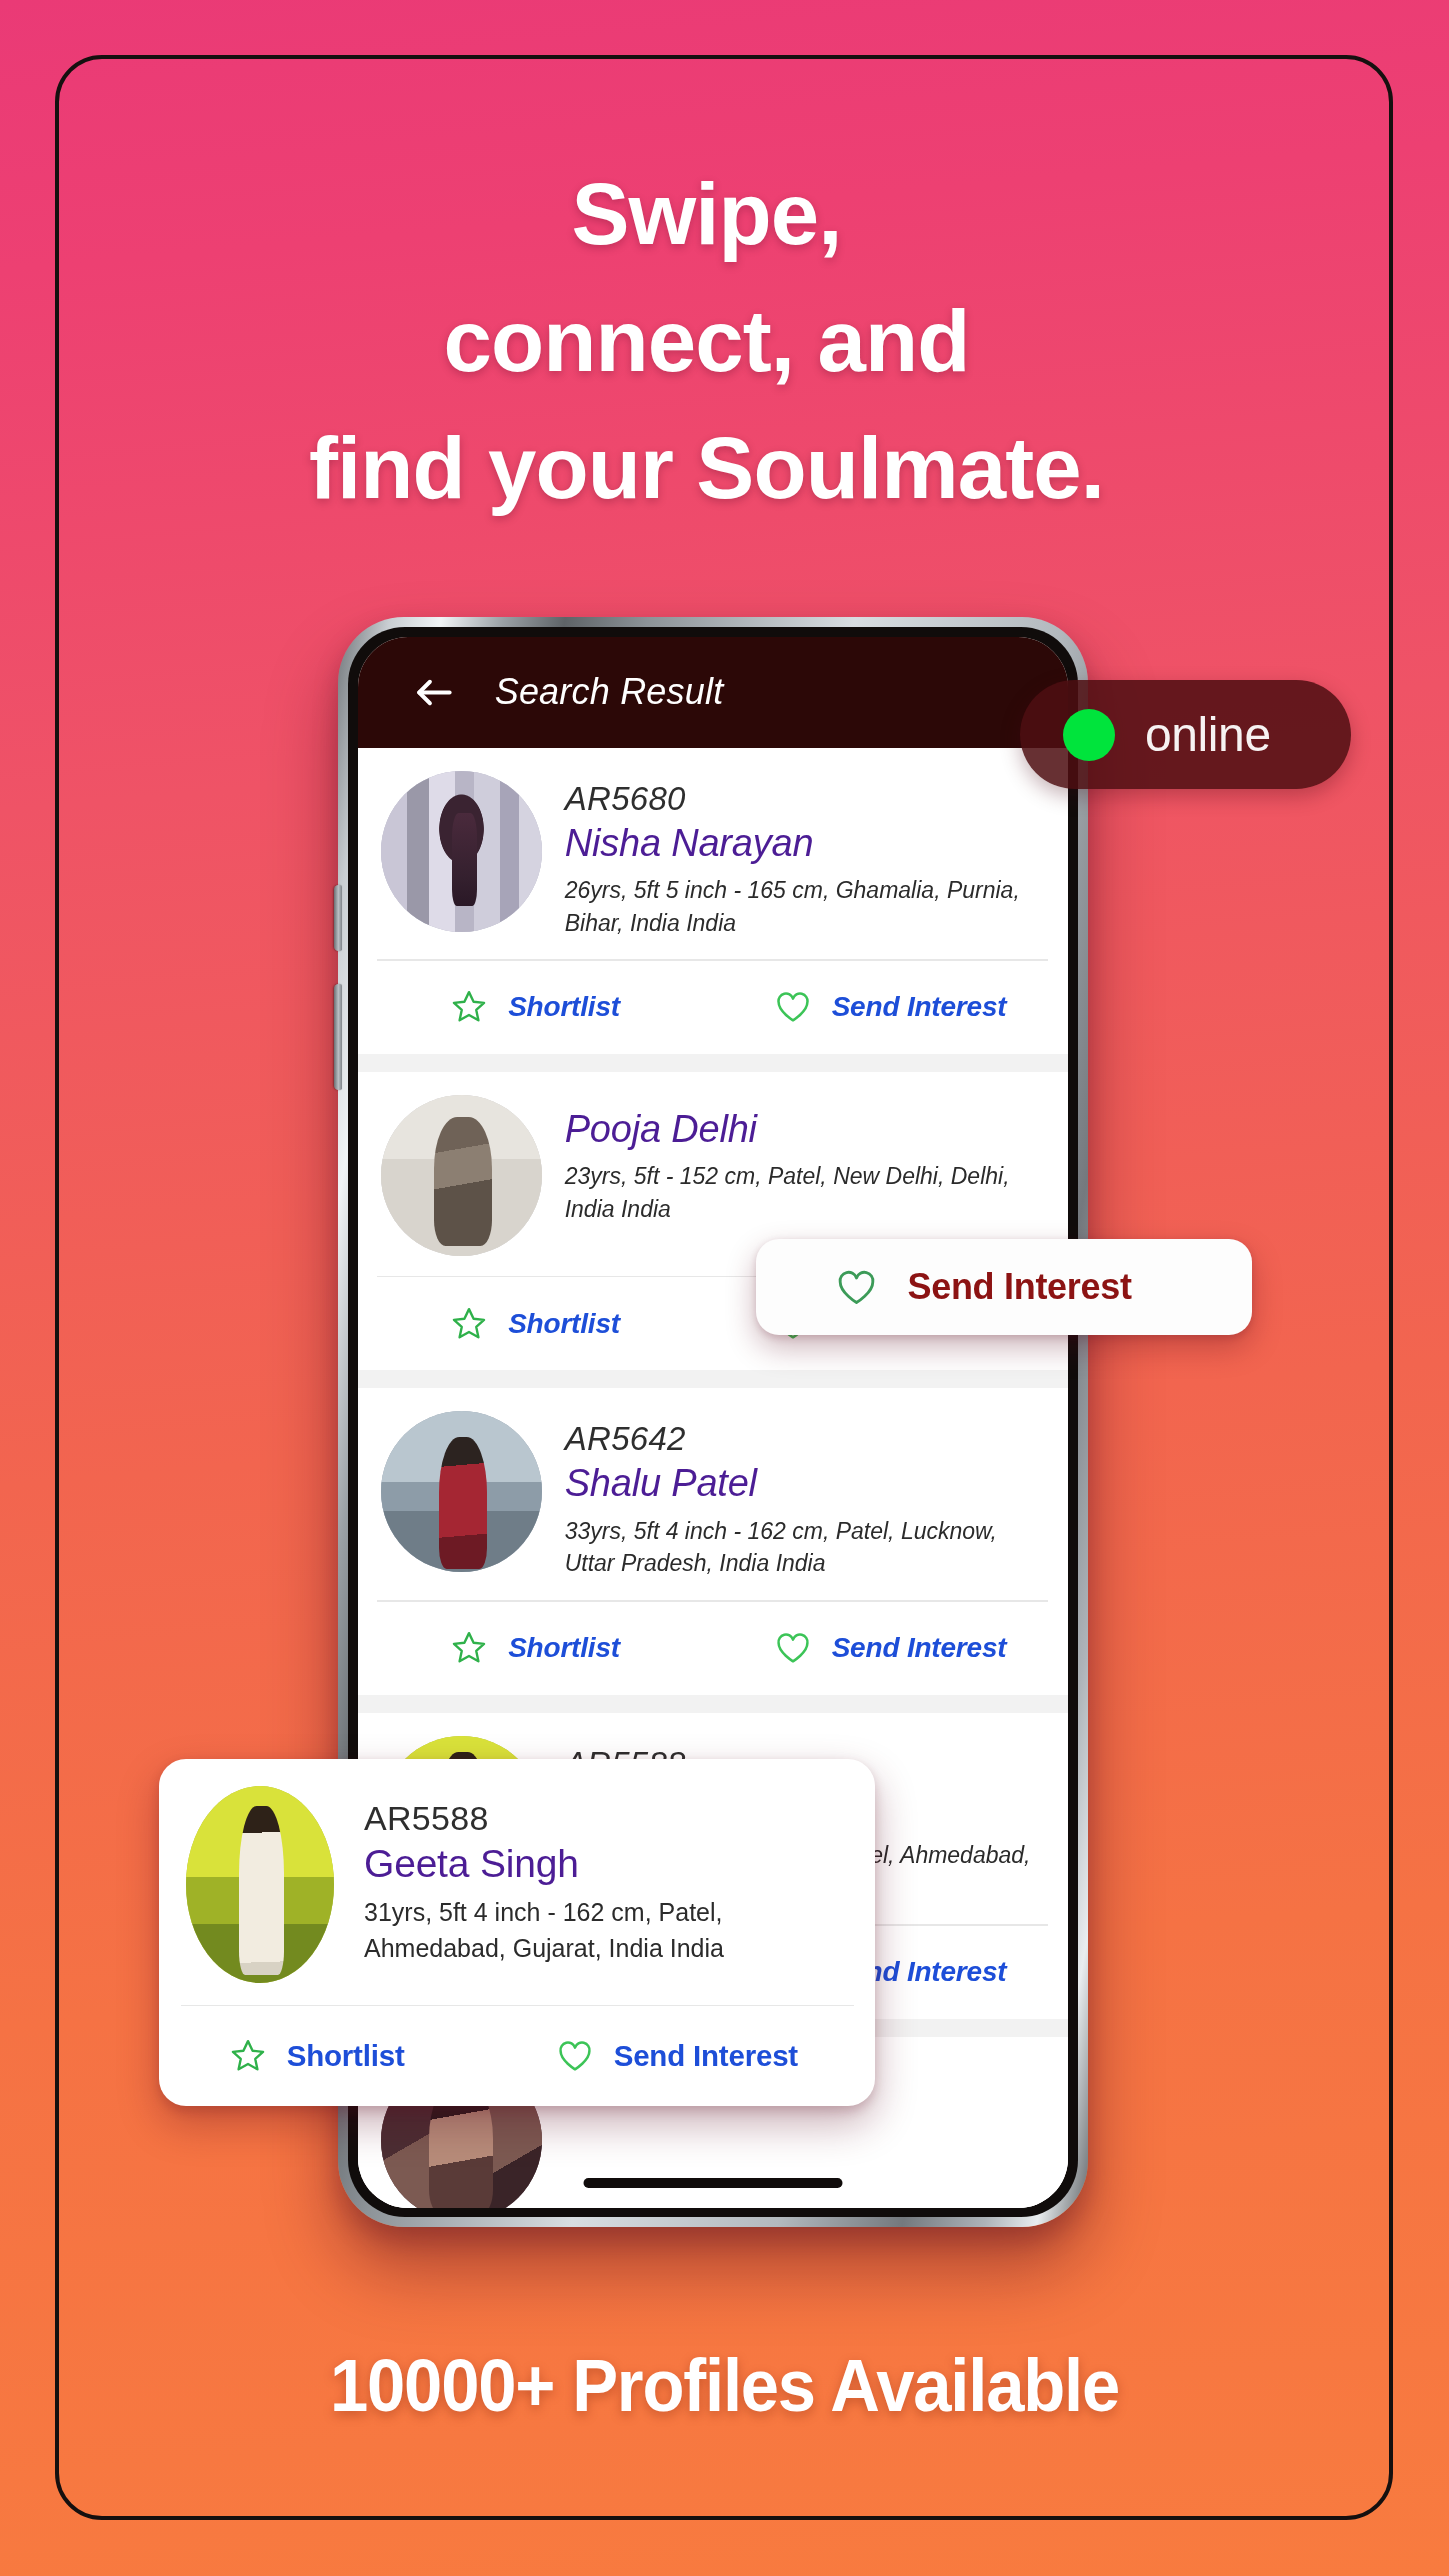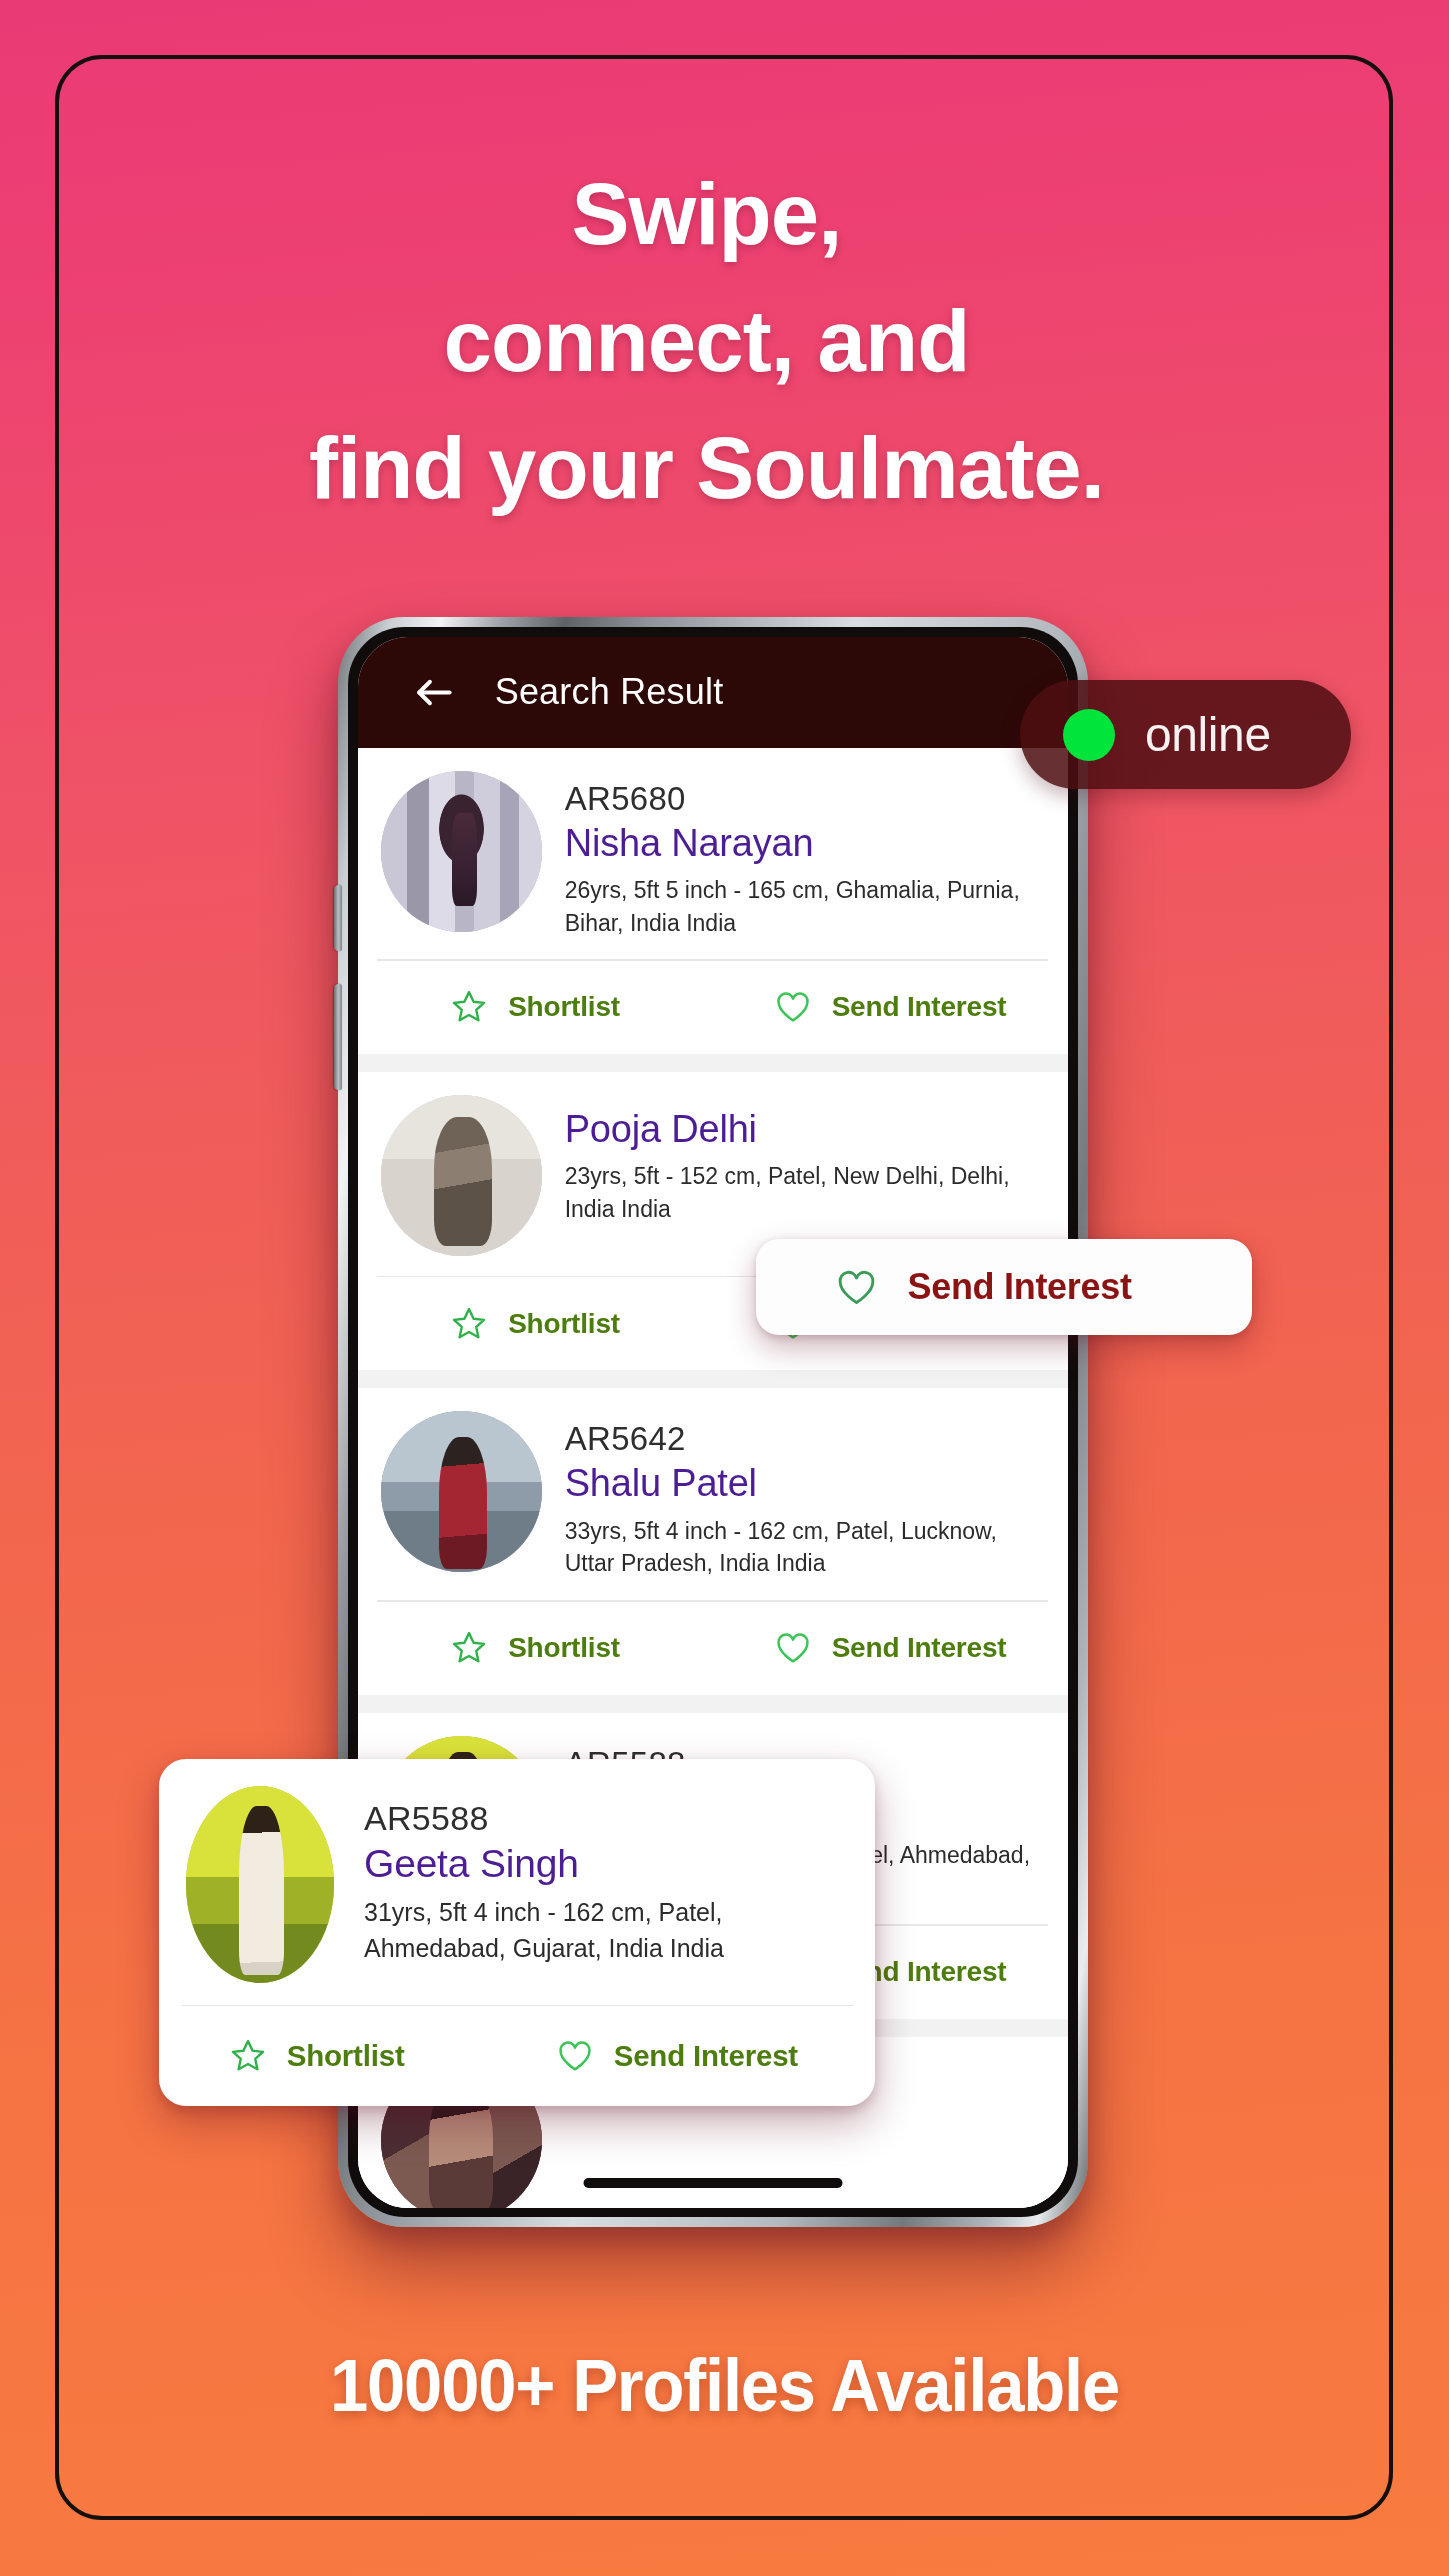--- a/index.html
+++ b/index.html
@@ -80,20 +80,21 @@
         #8d9398 30%,
         #d8dde1 50%,
         #b3b9be 70%,
         #74797e 82%,
         #aeb4b9 90%,
         #e9edef 95%,
         #5f6468 100%);
     box-shadow:
       0 41px 70px rgba(80,8,30,.44),
       0 12.5px 25px rgba(80,8,30,.26);
+    font-style: italic;
   }
   
   #phone::before {
     content:"";
     position:absolute;
     left:9.8px; top:9.8px; right:9.8px; bottom:9.8px;
     border-radius:57px;
     background:#100c0b;
   }
   
@@ -200,21 +201,21 @@
   .action {
     flex:1 1 50%;
     display:flex;
     align-items:center;
     justify-content:center;
   }
   .action .ico { width:38px; height:38px; flex:0 0 auto; }
   .action .lbl {
     font-size:28px;
     font-weight:bold;
-    color:#4d7c0f;
+    color:#1d4ed8;
     margin-left:19.7px;
     letter-spacing:-0.2px;
   }
 
   
   #home-indicator {
     position:absolute;
     left:50%; transform:translateX(-50%);
     bottom:19.7px;
     width:259px; height:9.8px;

